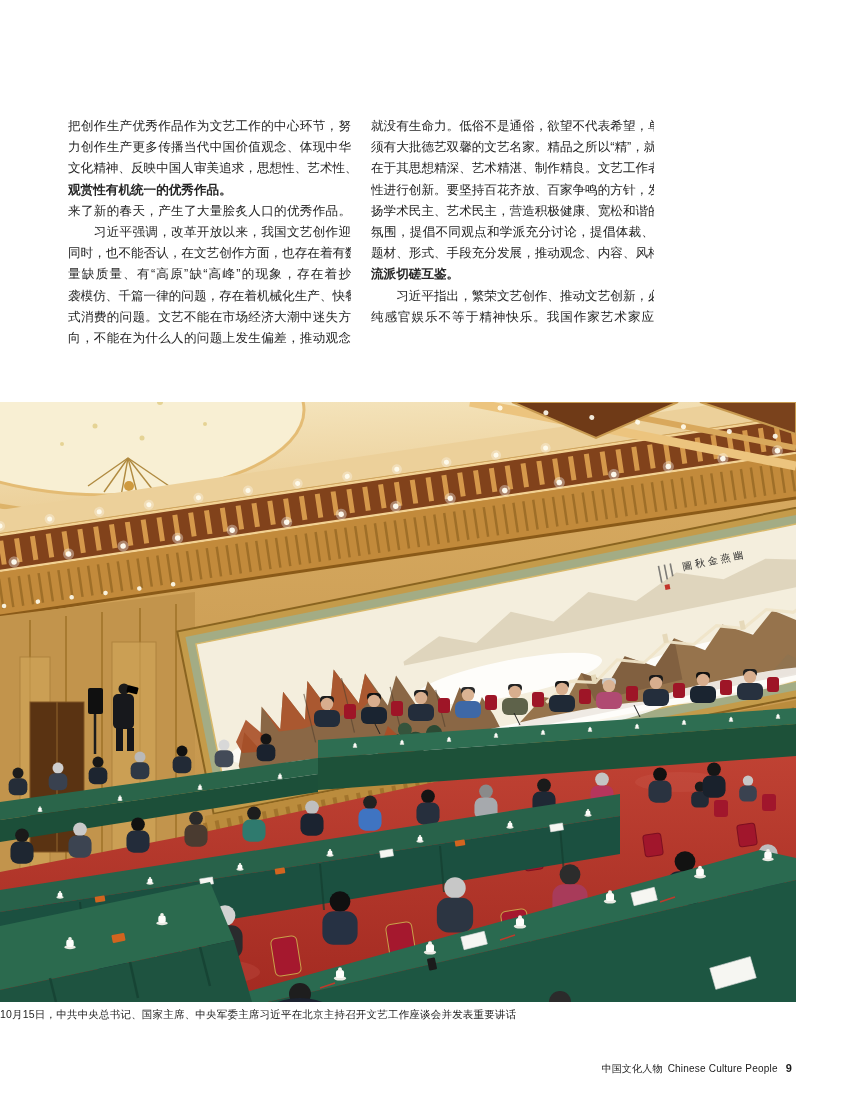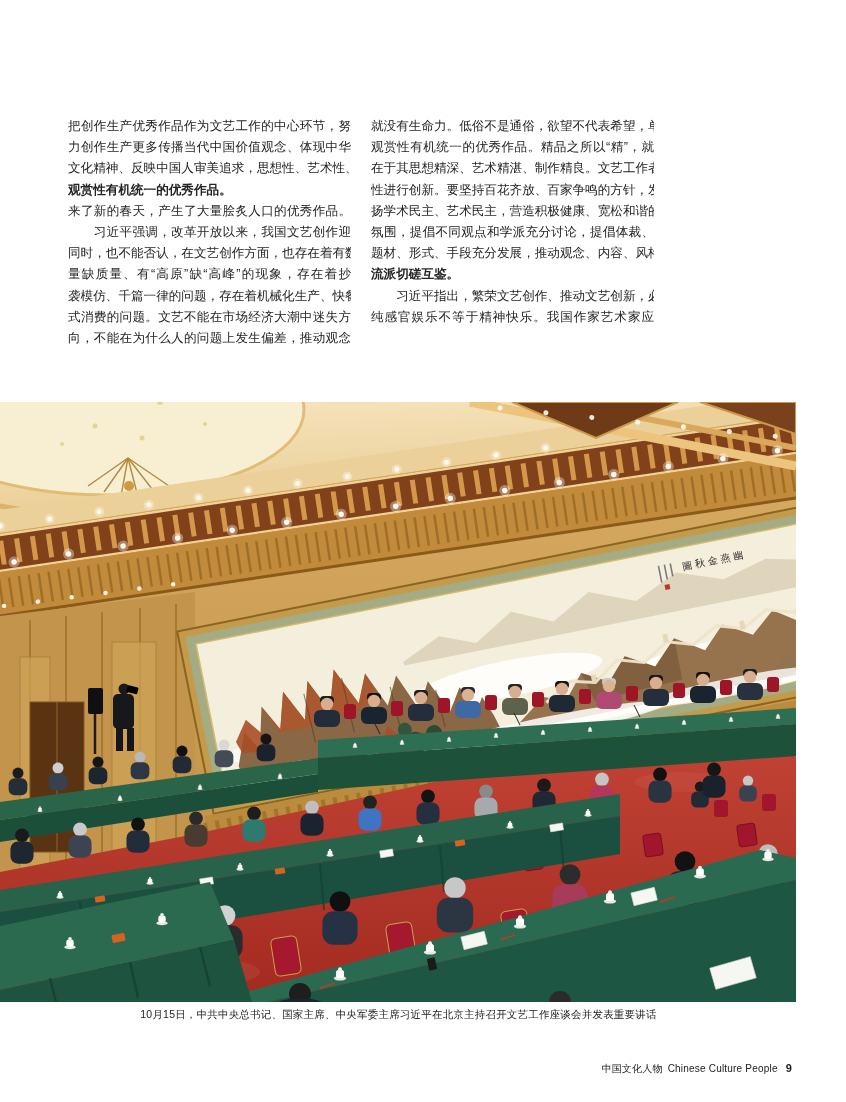--- a/index.html
+++ b/index.html
@@ -7,21 +7,21 @@
         font-family:"Liberation Sans","DejaVu Sans",sans-serif;}
   
   .col{position:absolute;top:116px;width:283px;font-size:12.6px;line-height:21.2px;color:#242424;}
   #col1{left:68px;} #col2{left:371px;}
   .tline{height:21.2px;overflow:hidden;text-align:justify;text-align-last:justify;white-space:nowrap;}
   .tline.short{text-align-last:left;font-weight:bold;}
   
   .photo{position:absolute;left:0;top:402px;width:796px;height:600px;overflow:hidden;background:#c9a05a;}
   .photo svg{display:block;}
   
-  .caption{position:absolute;left:0;right:49px;top:1008px;text-align:center;font-size:10.5px;
+  .caption{position:absolute;left:0;right:49px;top:1008px;text-align:left;font-size:10.5px;
            letter-spacing:.2px;color:#222;}
   
   .footer{position:absolute;right:54px;top:1062px;font-size:10px;color:#1a1a1a;letter-spacing:.2px;}
   .footer .cn{margin-right:5px;text-align:center;}
   .footer .num{font-weight:bold;margin-left:8px;font-size:11px;}
 </style>
 </head>
 <body>
 
 <div class="page">
@@ -34,21 +34,21 @@
       <div class="tline">来了新的春天，产生了大量脍炙人口的优秀作品。</div>
       <div class="tline">　　习近平强调，改革开放以来，我国文艺创作迎</div>
       <div class="tline">同时，也不能否认，在文艺创作方面，也存在着有数</div>
       <div class="tline">量缺质量、有“高原”缺“高峰”的现象，存在着抄</div>
       <div class="tline">袭模仿、千篇一律的问题，存在着机械化生产、快餐</div>
       <div class="tline">式消费的问题。文艺不能在市场经济大潮中迷失方</div>
       <div class="tline">向，不能在为什么人的问题上发生偏差，推动观念</div>
     </div>
   <div class="col" id="col2">
       <div class="tline">就没有生命力。低俗不是通俗，欲望不代表希望，单</div>
-      <div class="tline">观赏性有机统一的优秀作品。精品之所以“精”，就</div>
+      <div class="tline">须有大批德艺双馨的文艺名家。精品之所以“精”，就</div>
       <div class="tline">在于其思想精深、艺术精湛、制作精良。文艺工作者</div>
       <div class="tline">性进行创新。要坚持百花齐放、百家争鸣的方针，发</div>
       <div class="tline">扬学术民主、艺术民主，营造积极健康、宽松和谐的</div>
       <div class="tline">氛围，提倡不同观点和学派充分讨论，提倡体裁、</div>
       <div class="tline">题材、形式、手段充分发展，推动观念、内容、风格、</div>
       <div class="tline short">流派切磋互鉴。</div>
       <div class="tline">　　习近平指出，繁荣文艺创作、推动文艺创新，必</div>
       <div class="tline">纯感官娱乐不等于精神快乐。我国作家艺术家应</div>
     </div>
 

